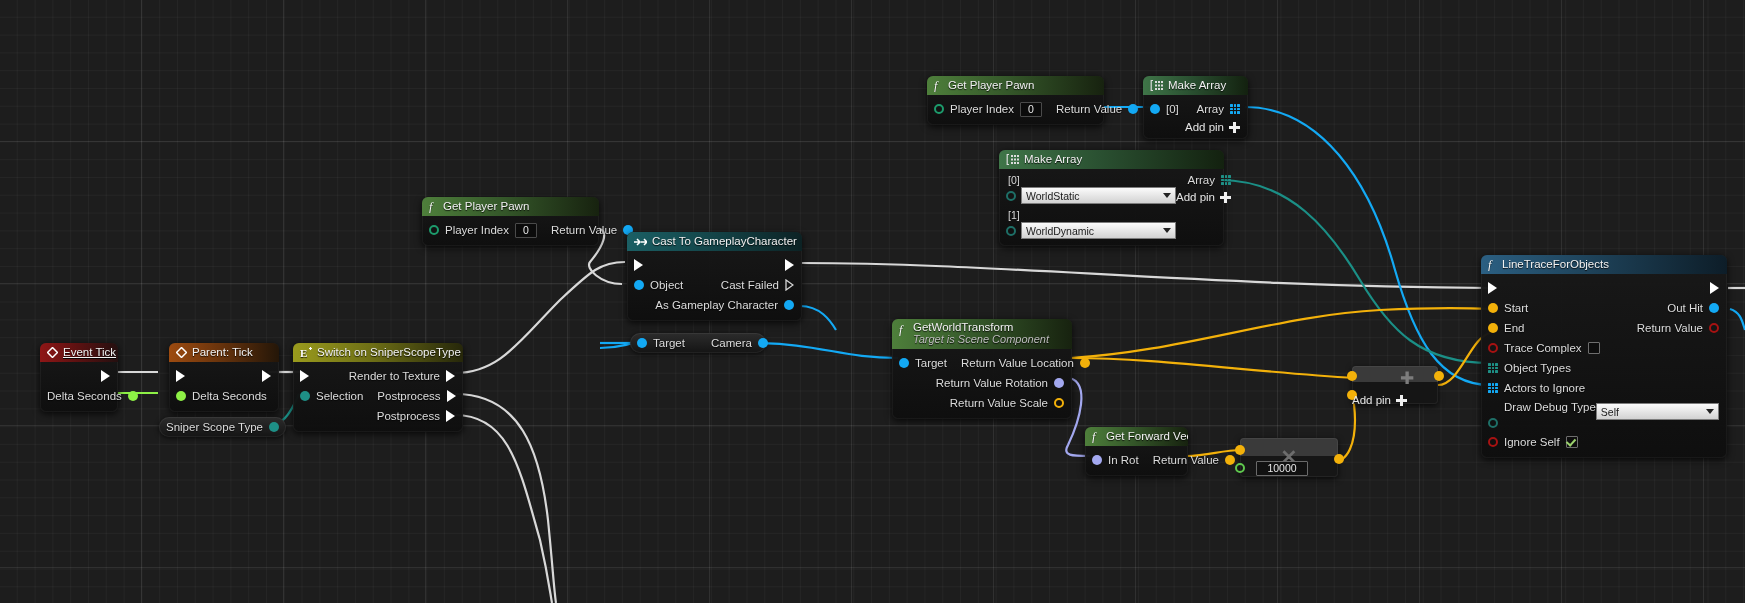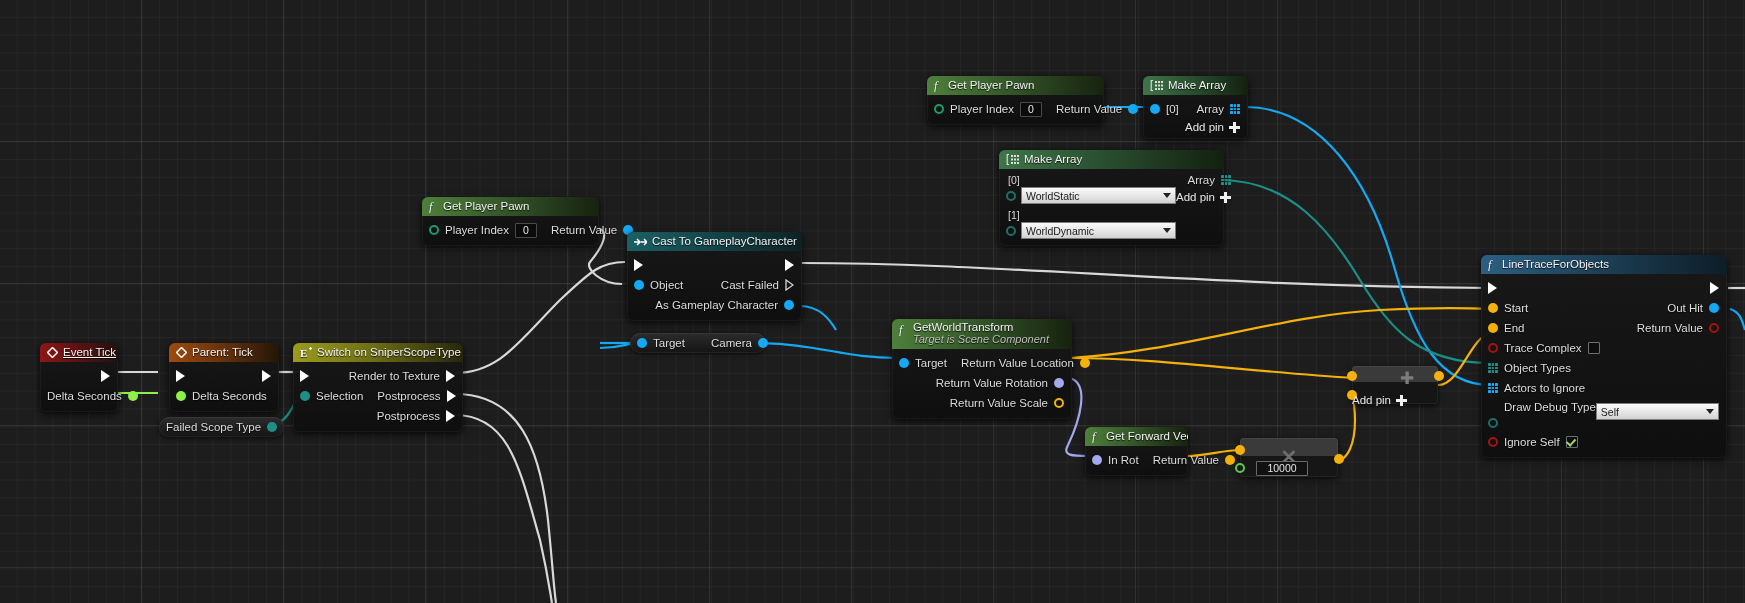--- a/index.html
+++ b/index.html
@@ -268,21 +268,21 @@
       </div>
       <div class="row">
         <span class="pin filled c-float"></span>
         <span class="gap"></span>
         <span class="lbl">Delta Seconds</span>
       </div>
     </div>
   </div>
 
   <div class="pill" style="left:159px;top:417px;">
-    <span class="lbl">Failed Scope Type</span>
+    <span class="lbl">Sniper Scope Type</span>
     <span class="pin filled c-enum"></span>
   </div>
 
   <div class="node" style="left:293px;top:343px;width:170px;">
     <div class="hdr h-switch">
       <span class="ico">
         <svg width="12" height="12" viewBox="0 0 12 12">
           <text x="0" y="10" font-size="11" font-family="Liberation Serif, serif" fill="#fff" font-weight="bold">E</text>
           <path d="M9 1.5h3M10.5 0v3" stroke="#fff" stroke-width="1.2"></path>
         </svg>

